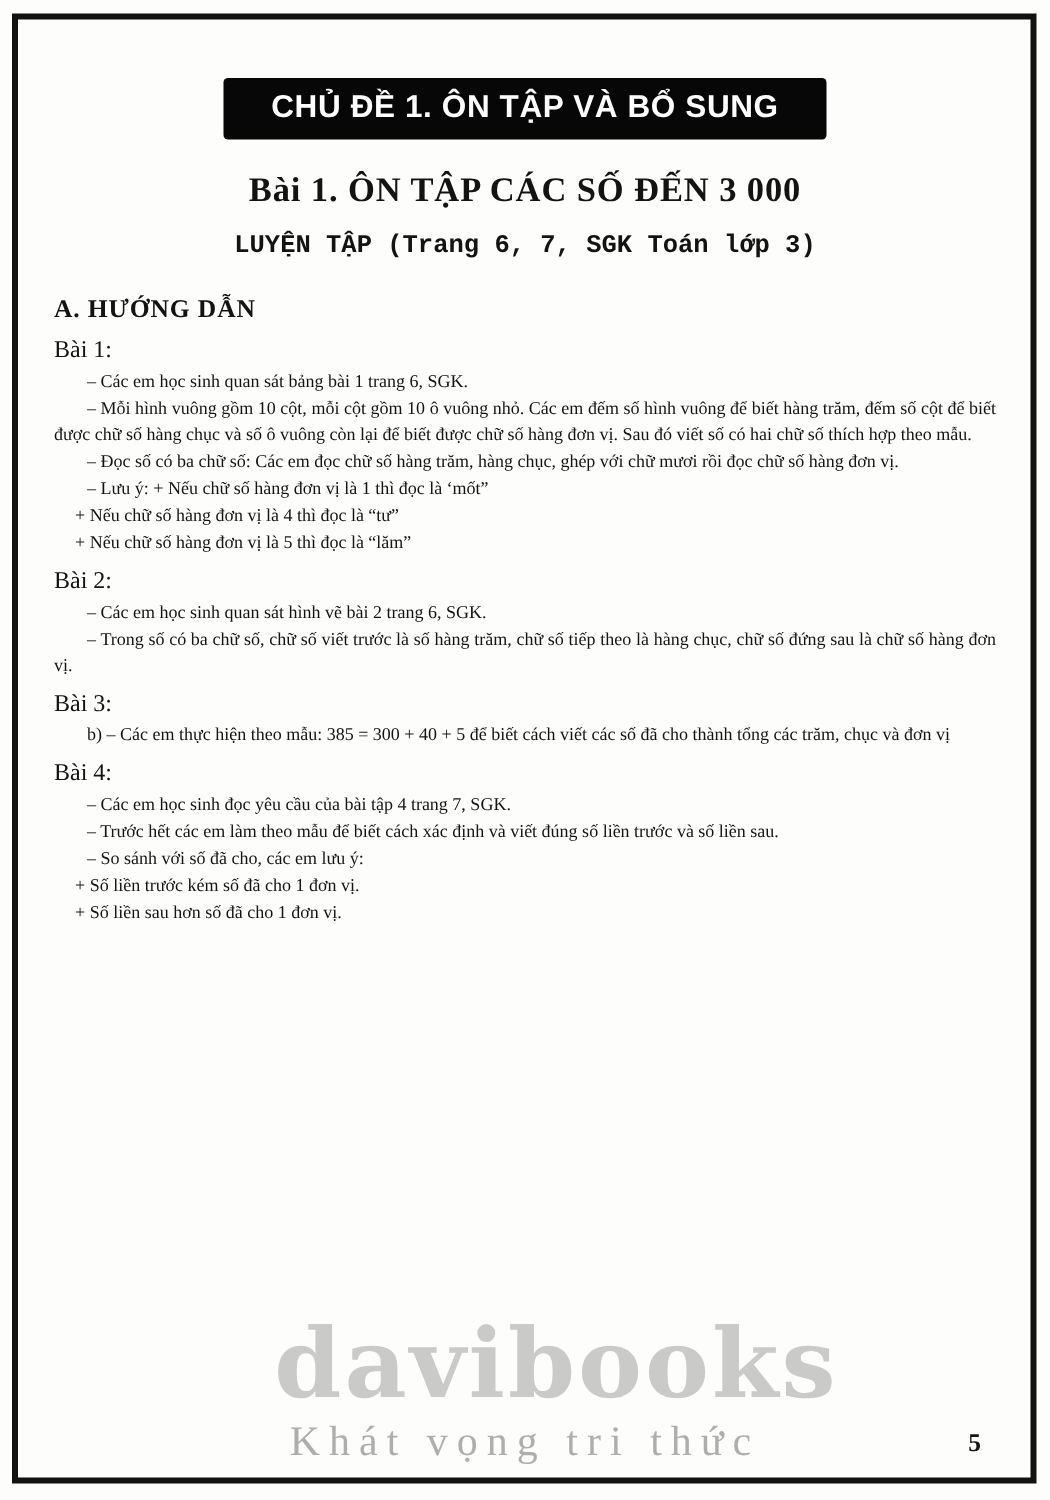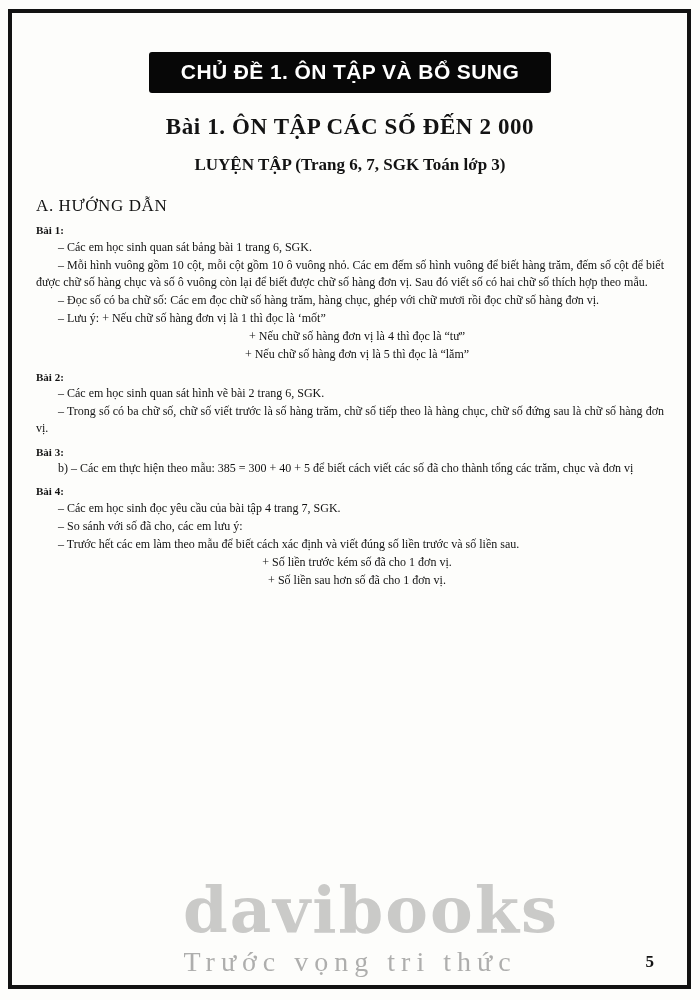--- a/index.html
+++ b/index.html
@@ -48,50 +48,50 @@
   .lesson-title {
     margin: 21px 0 0;
     font-size: 23px;
     font-weight: bold;
     text-align: center;
     letter-spacing: 0.6px;
     line-height: 1.1;
   }
   .subtitle {
     margin: 17px 0 0;
-    font-family: Liberation Serif, serif;
+    font-family: Liberation Mono, monospace;
     font-size: 17px;
     font-weight: bold;
     text-align: center;
     line-height: 1.1;
   }
   .guide-heading {
     margin: 21px 0 3px;
     font-size: 17px;
-    font-weight: normal;
+    font-weight: bold;
     letter-spacing: 0.6px;
   }
   .section-heading {
     margin-top: 7px;
-    font-size: 11px;
-    font-weight: bold;
+    font-size: 16px;
+    font-weight: normal;
     line-height: 1.42;
   }
   .para {
     margin: 0 0 1px;
     font-size: 12px;
     line-height: 1.42;
     text-align: justify;
   }
   .para.dash {
     text-indent: 22px;
   }
   .para.plus {
     margin-left: 14px;
-    text-align: center;
+    text-align: left;
   }
   .watermark {
     position: absolute;
     left: 0;
     right: 0;
     bottom: 22px;
     text-align: center;
     pointer-events: none;
     z-index: 5;
   }
@@ -124,21 +124,21 @@
 <body>
 
 <div class="page">
   <div class="frame"></div>
 
   <div class="content">
     <div class="chapter-bar-wrap">
       <div class="chapter-bar">CHỦ ĐỀ 1. ÔN TẬP VÀ BỔ SUNG</div>
     </div>
 
-    <h1 class="lesson-title">Bài 1. ÔN TẬP CÁC SỐ ĐẾN 2 000</h1>
+    <h1 class="lesson-title">Bài 1. ÔN TẬP CÁC SỐ ĐẾN 3 000</h1>
 
     <h2 class="subtitle">LUYỆN TẬP (Trang 6, 7, SGK Toán lớp 3)</h2>
 
     <h3 class="guide-heading">A. HƯỚNG DẪN</h3>
 
     <div id="sections">
         <section>
           <div class="section-heading">Bài 1:</div>
           <p class="para dash">– Các em học sinh quan sát bảng bài 1 trang 6, SGK.</p>
           <p class="para dash">– Mỗi hình vuông gồm 10 cột, mỗi cột gồm 10 ô vuông nhỏ. Các em đếm số hình vuông để biết hàng trăm, đếm số cột để biết được chữ số hàng chục và số ô vuông còn lại để biết được chữ số hàng đơn vị. Sau đó viết số có hai chữ số thích hợp theo mẫu.</p>
@@ -152,27 +152,27 @@
           <p class="para dash">– Các em học sinh quan sát hình vẽ bài 2 trang 6, SGK.</p>
           <p class="para dash">– Trong số có ba chữ số, chữ số viết trước là số hàng trăm, chữ số tiếp theo là hàng chục, chữ số đứng sau là chữ số hàng đơn vị.</p>
         </section>
         <section>
           <div class="section-heading">Bài 3:</div>
           <p class="para dash">b) – Các em thực hiện theo mẫu: 385 = 300 + 40 + 5 để biết cách viết các số đã cho thành tổng các trăm, chục và đơn vị</p>
         </section>
         <section>
           <div class="section-heading">Bài 4:</div>
           <p class="para dash">– Các em học sinh đọc yêu cầu của bài tập 4 trang 7, SGK.</p>
+          <p class="para dash">– Trước hết các em làm theo mẫu để biết cách xác định và viết đúng số liền trước và số liền sau.</p>
           <p class="para dash">– So sánh với số đã cho, các em lưu ý:</p>
-          <p class="para dash">– Trước hết các em làm theo mẫu để biết cách xác định và viết đúng số liền trước và số liền sau.</p>
           <p class="para plus">+ Số liền trước kém số đã cho 1 đơn vị.</p>
           <p class="para plus">+ Số liền sau hơn số đã cho 1 đơn vị.</p>
         </section>
       </div>
   </div>
 
   <div class="watermark">
     <div class="wm-brand">davibooks</div>
-    <div class="wm-slogan">Trước vọng tri thức</div>
+    <div class="wm-slogan">Khát vọng tri thức</div>
   </div>
 
   <div class="page-num">5</div>
 </div>
 
 </body></html>

